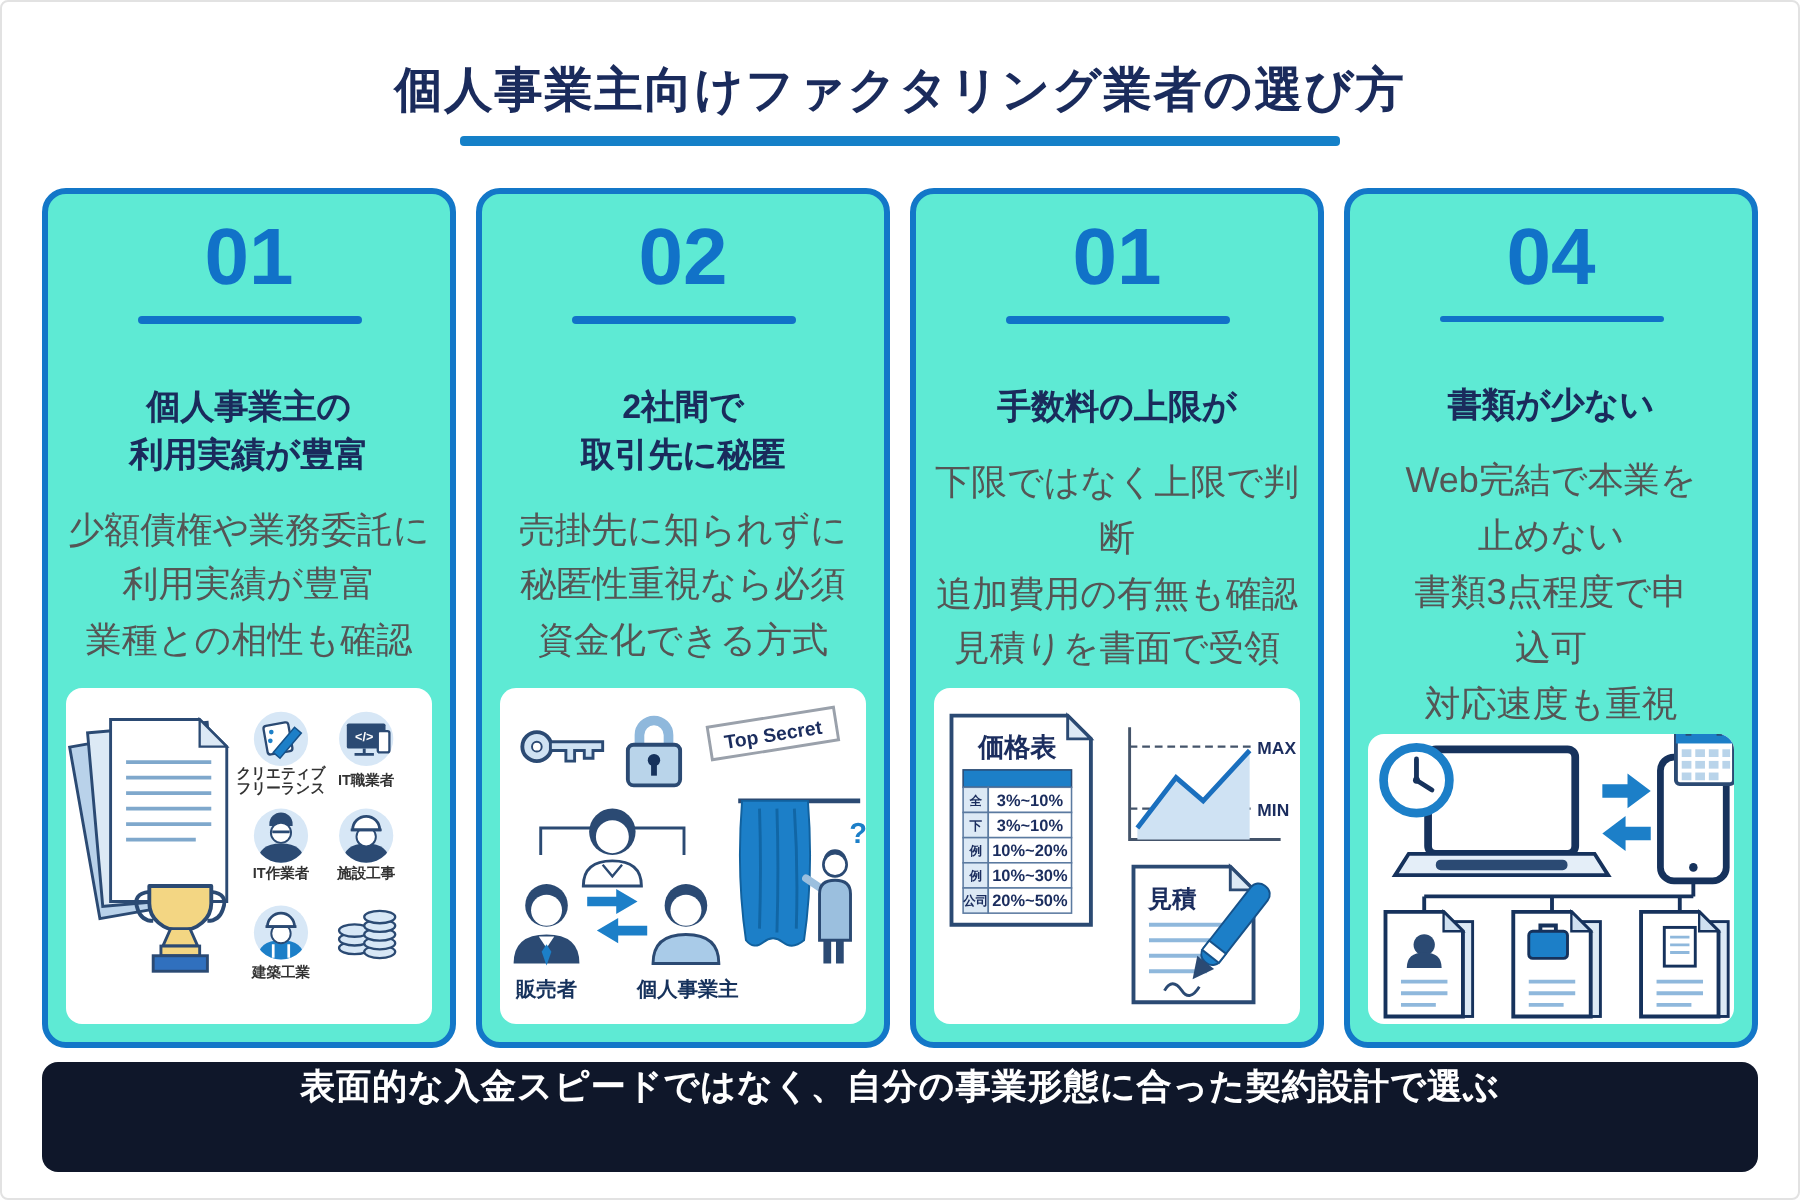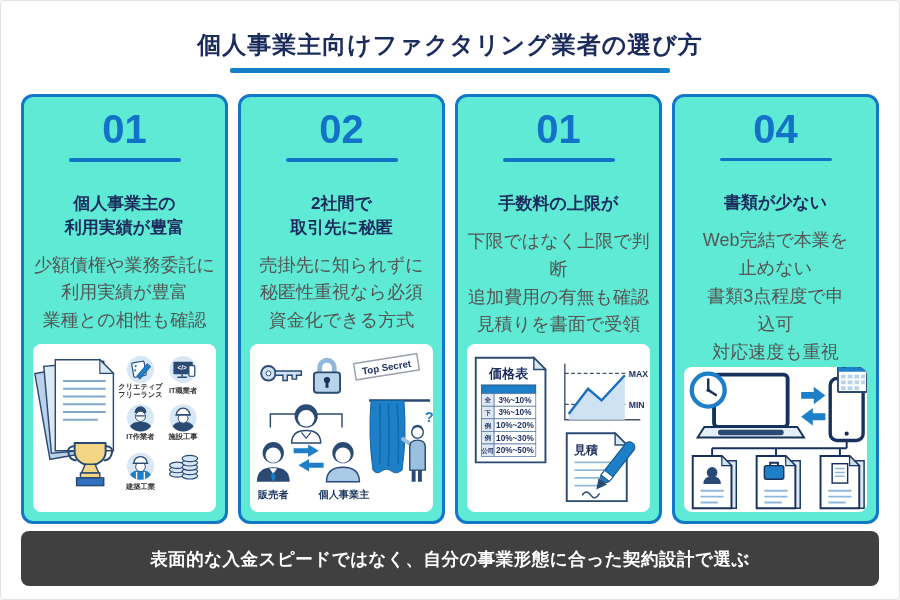--- a/index.html
+++ b/index.html
@@ -21,22 +21,22 @@
   .card-title{margin-top:30px;font-size:17px;font-weight:bold;color:#1a2b5c;text-align:center;line-height:1.4;}
   .card-desc{margin-top:12px;font-size:18px;color:#555555;text-align:center;line-height:1.55;padding:0 8px;}
   .desc-narrow{max-width:152px;}
   .illus{
     margin:auto 9px 9px;background:#ffffff;border-radius:8px;width:calc(100% - 18px);height:168px;
     box-sizing:border-box;display:flex;align-items:center;justify-content:center;overflow:hidden;
   }
   .illus svg{display:block;}
   svg text{font-family:"Liberation Sans","DejaVu Sans",sans-serif;}
   .footer-banner{
-    position:absolute;left:20px;right:20px;top:530px;height:55px;background:#404040;border-radius:8px;
-    display:flex;align-items:center;justify-content:center;
+    position:absolute;left:20px;right:20px;top:530px;height:55px;background:#0f172a;border-radius:8px;
+    display:flex;justify-content:center;
   }
   .footer-text{color:#ffffff;font-size:17.5px;font-weight:bold;letter-spacing:0.5px;}
 </style>
 </head>
 <body>
 
 <div class="header">
   <div class="page-title">個人事業主向けファクタリング業者の選び方</div>
   <div class="title-bar"></div>
 </div>

